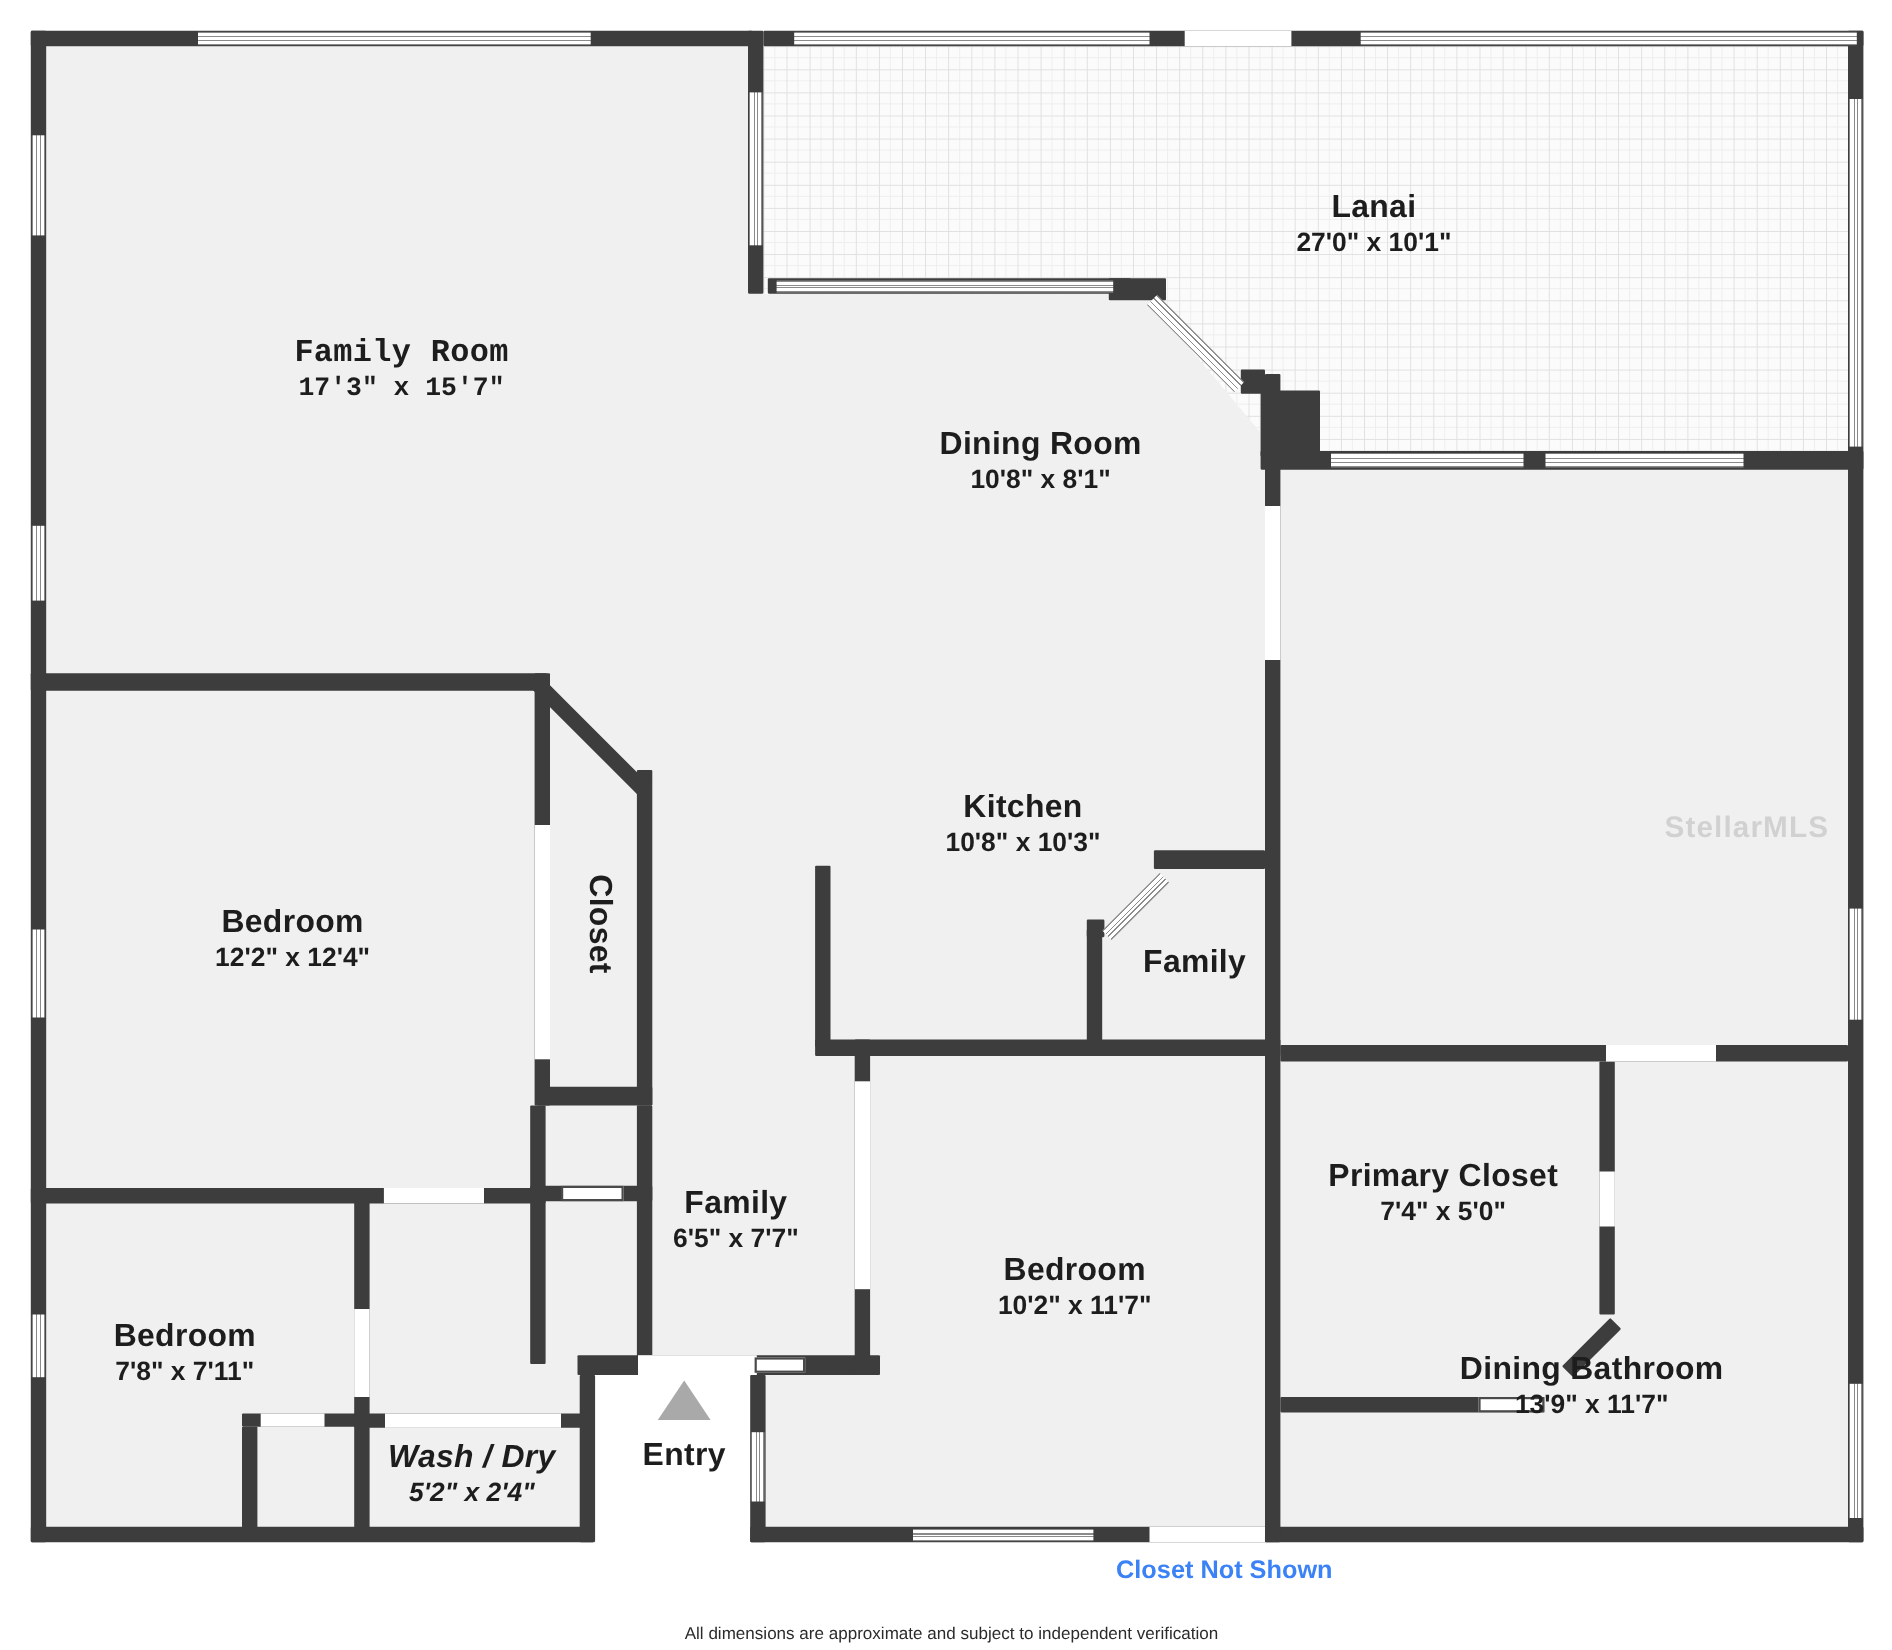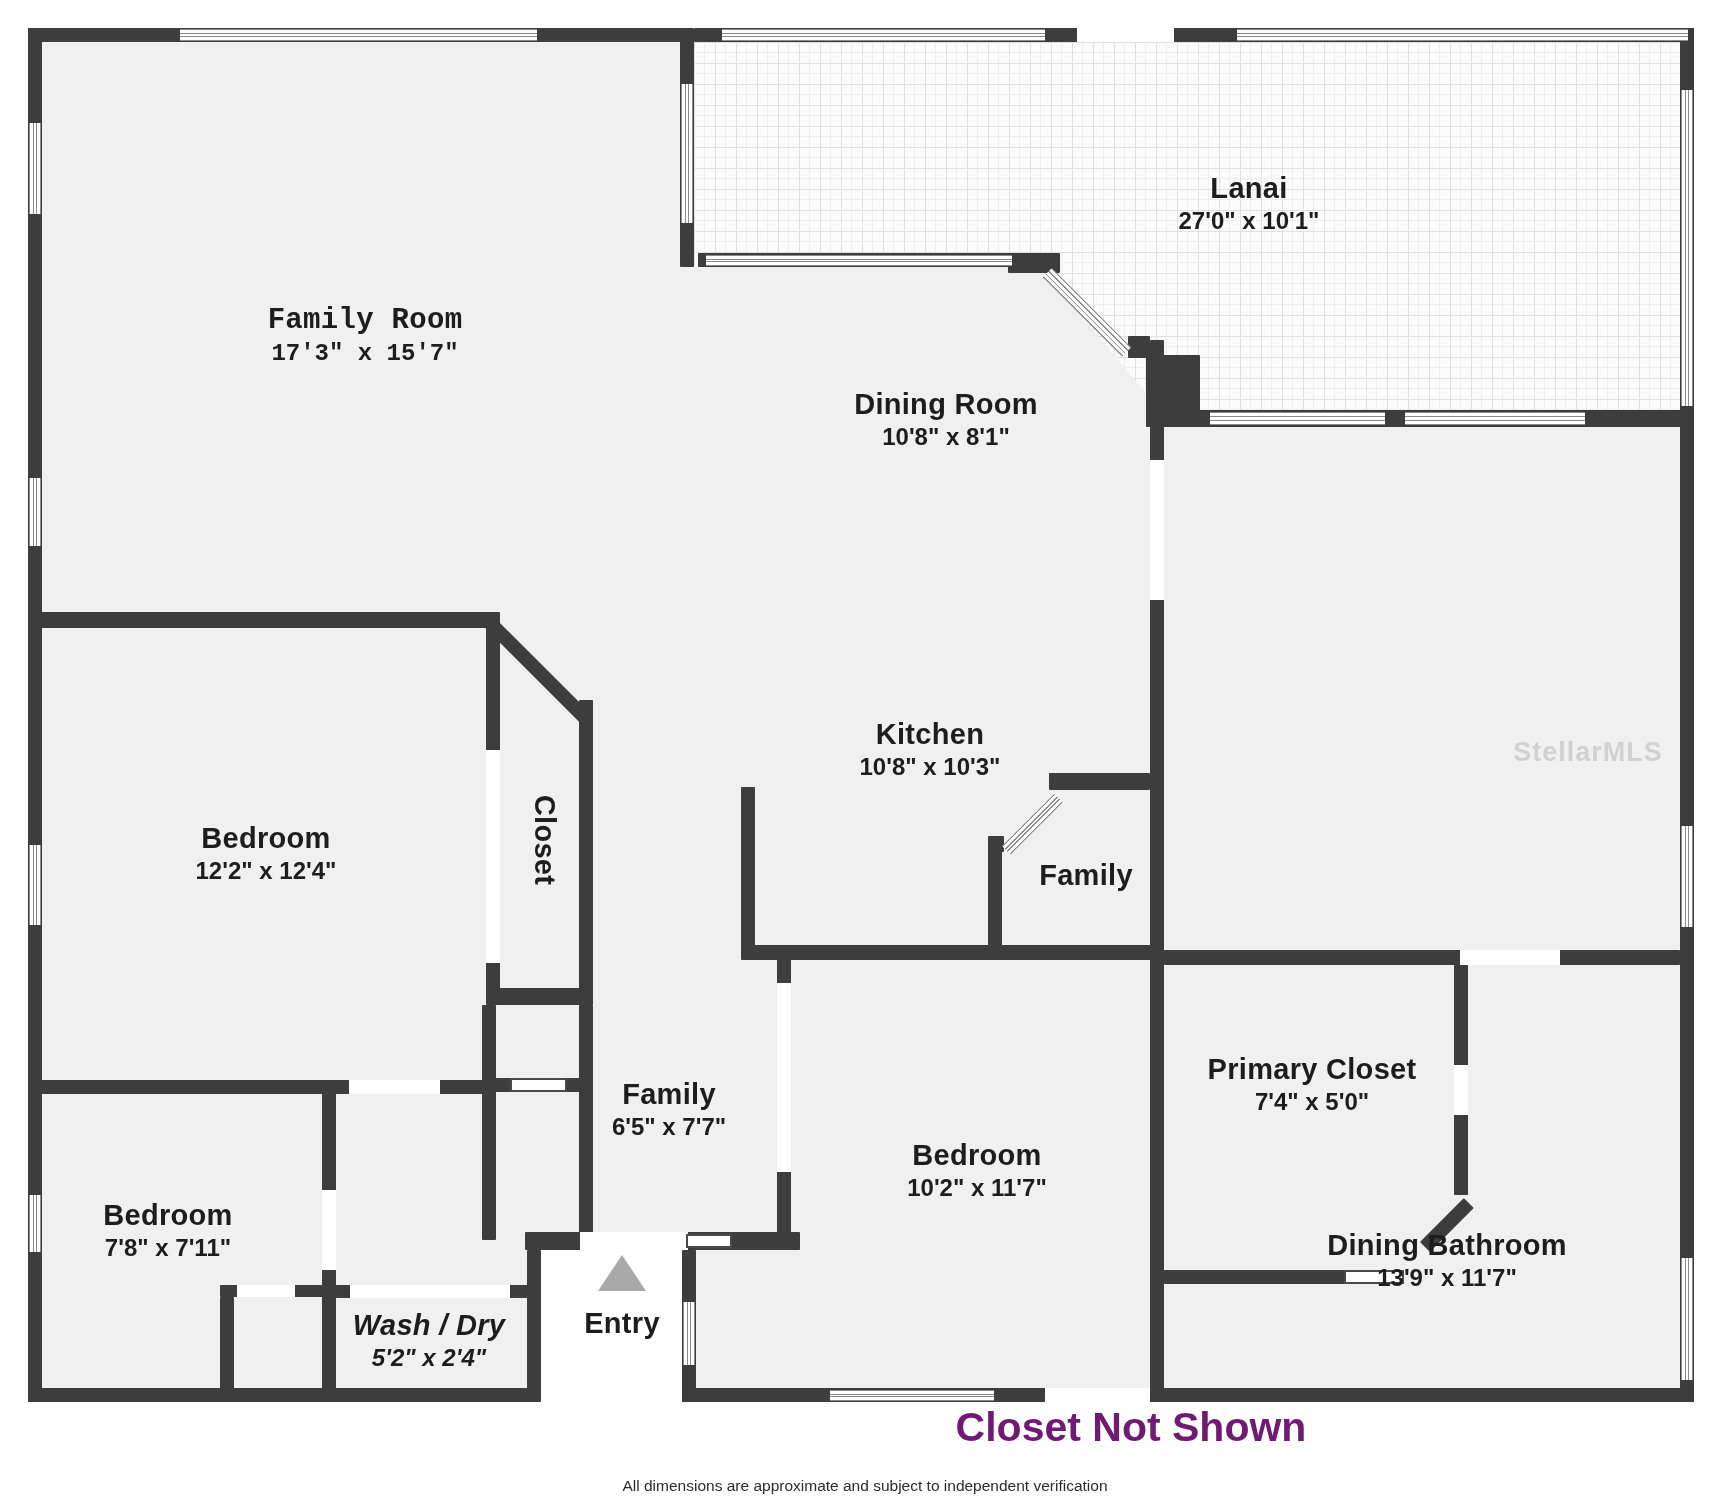--- a/index.html
+++ b/index.html
@@ -23,21 +23,21 @@
   .window{background:#ffffff;}
   .win-h{background:linear-gradient(180deg,#8a8a8a 0 1px,#fff 1px 4px,#8a8a8a 4px 5px,#fff 5px calc(100% - 5px),#8a8a8a calc(100% - 5px) calc(100% - 4px),#fff calc(100% - 4px) calc(100% - 1px),#8a8a8a calc(100% - 1px) 100%);}
   .win-v{background:linear-gradient(90deg,#8a8a8a 0 1px,#fff 1px 4px,#8a8a8a 4px 5px,#fff 5px calc(100% - 5px),#8a8a8a calc(100% - 5px) calc(100% - 4px),#fff calc(100% - 4px) calc(100% - 1px),#8a8a8a calc(100% - 1px) 100%);}
   .framed{background:#ffffff;border:2px solid #4a4a4a;box-sizing:border-box;}
   .room-label{transform:translate(-50%,-50%);text-align:center;color:#1d1d1d;white-space:nowrap;line-height:1.25;}
   .room-label .nm{font-size:29px;font-weight:700;letter-spacing:.3px;}
   .room-label .dm{font-size:24px;font-weight:700;}
   .room-label.vert{transform:translate(-50%,-50%) rotate(90deg);}
   .tri{width:0;height:0;border-left:24px solid transparent;border-right:24px solid transparent;
        border-bottom:36px solid #a9a9a9;}
-  .note{transform:translate(-50%,-50%);font-size:41px;font-weight:700;color:#701a75;white-space:nowrap;margin-left:18px;}
+  .note{transform:translate(-50%,-50%);font-size:23px;font-weight:700;color:#3b82f6;white-space:nowrap;}
   .disc{transform:translate(-50%,-50%);font-size:15.5px;font-weight:400;color:#2b2b2b;white-space:nowrap;}
   .wm{transform:translate(-50%,-50%);font-size:27px;font-weight:700;color:#9a9a9a;opacity:.35;letter-spacing:1px;white-space:nowrap;}
 </style>
 </head>
 <body>
 
 <div id="plan">
 
 <div class="floor floor" style="left: 42px; top: 42px; width: 1638px; height: 1346px; clip-path: none;"></div>
     <div class="floor lanai" style="left: 694px; top: 42px; width: 986px; height: 368px; clip-path: none;"></div>

